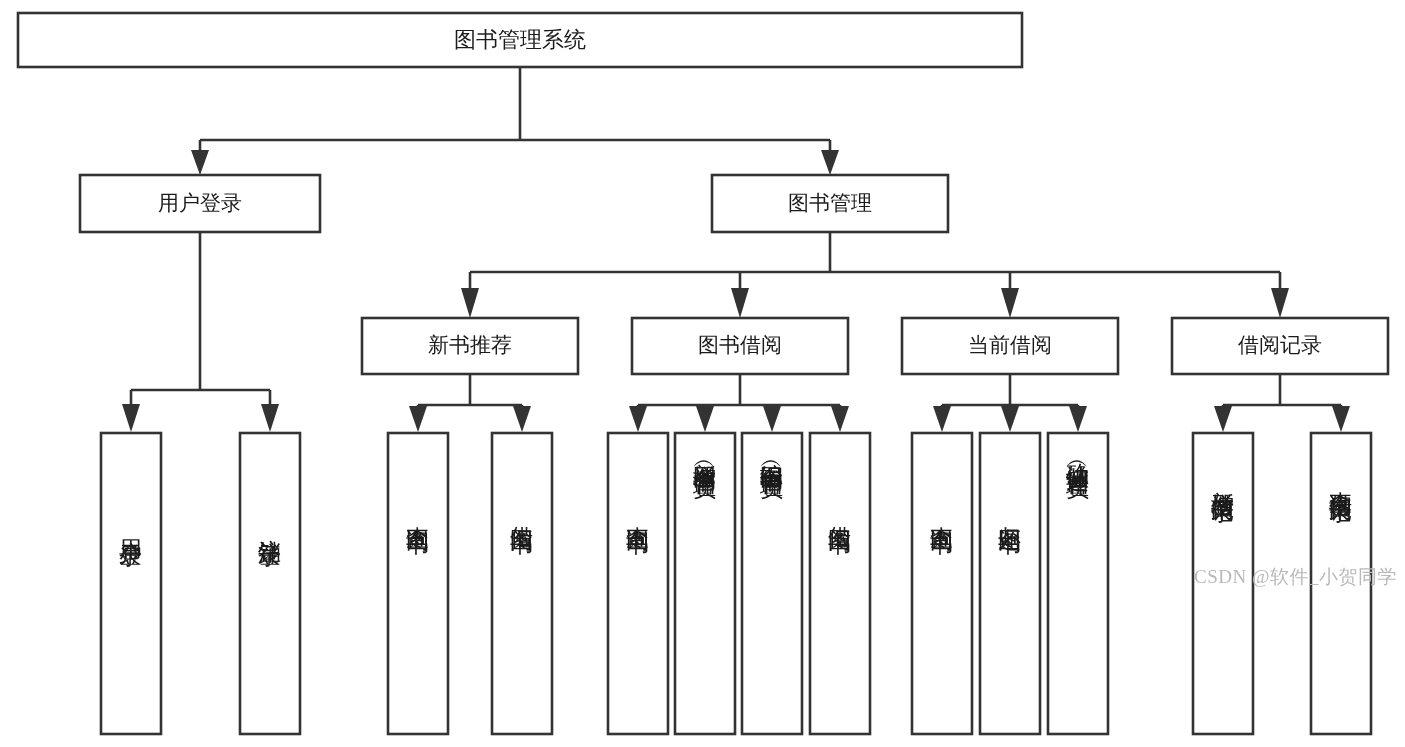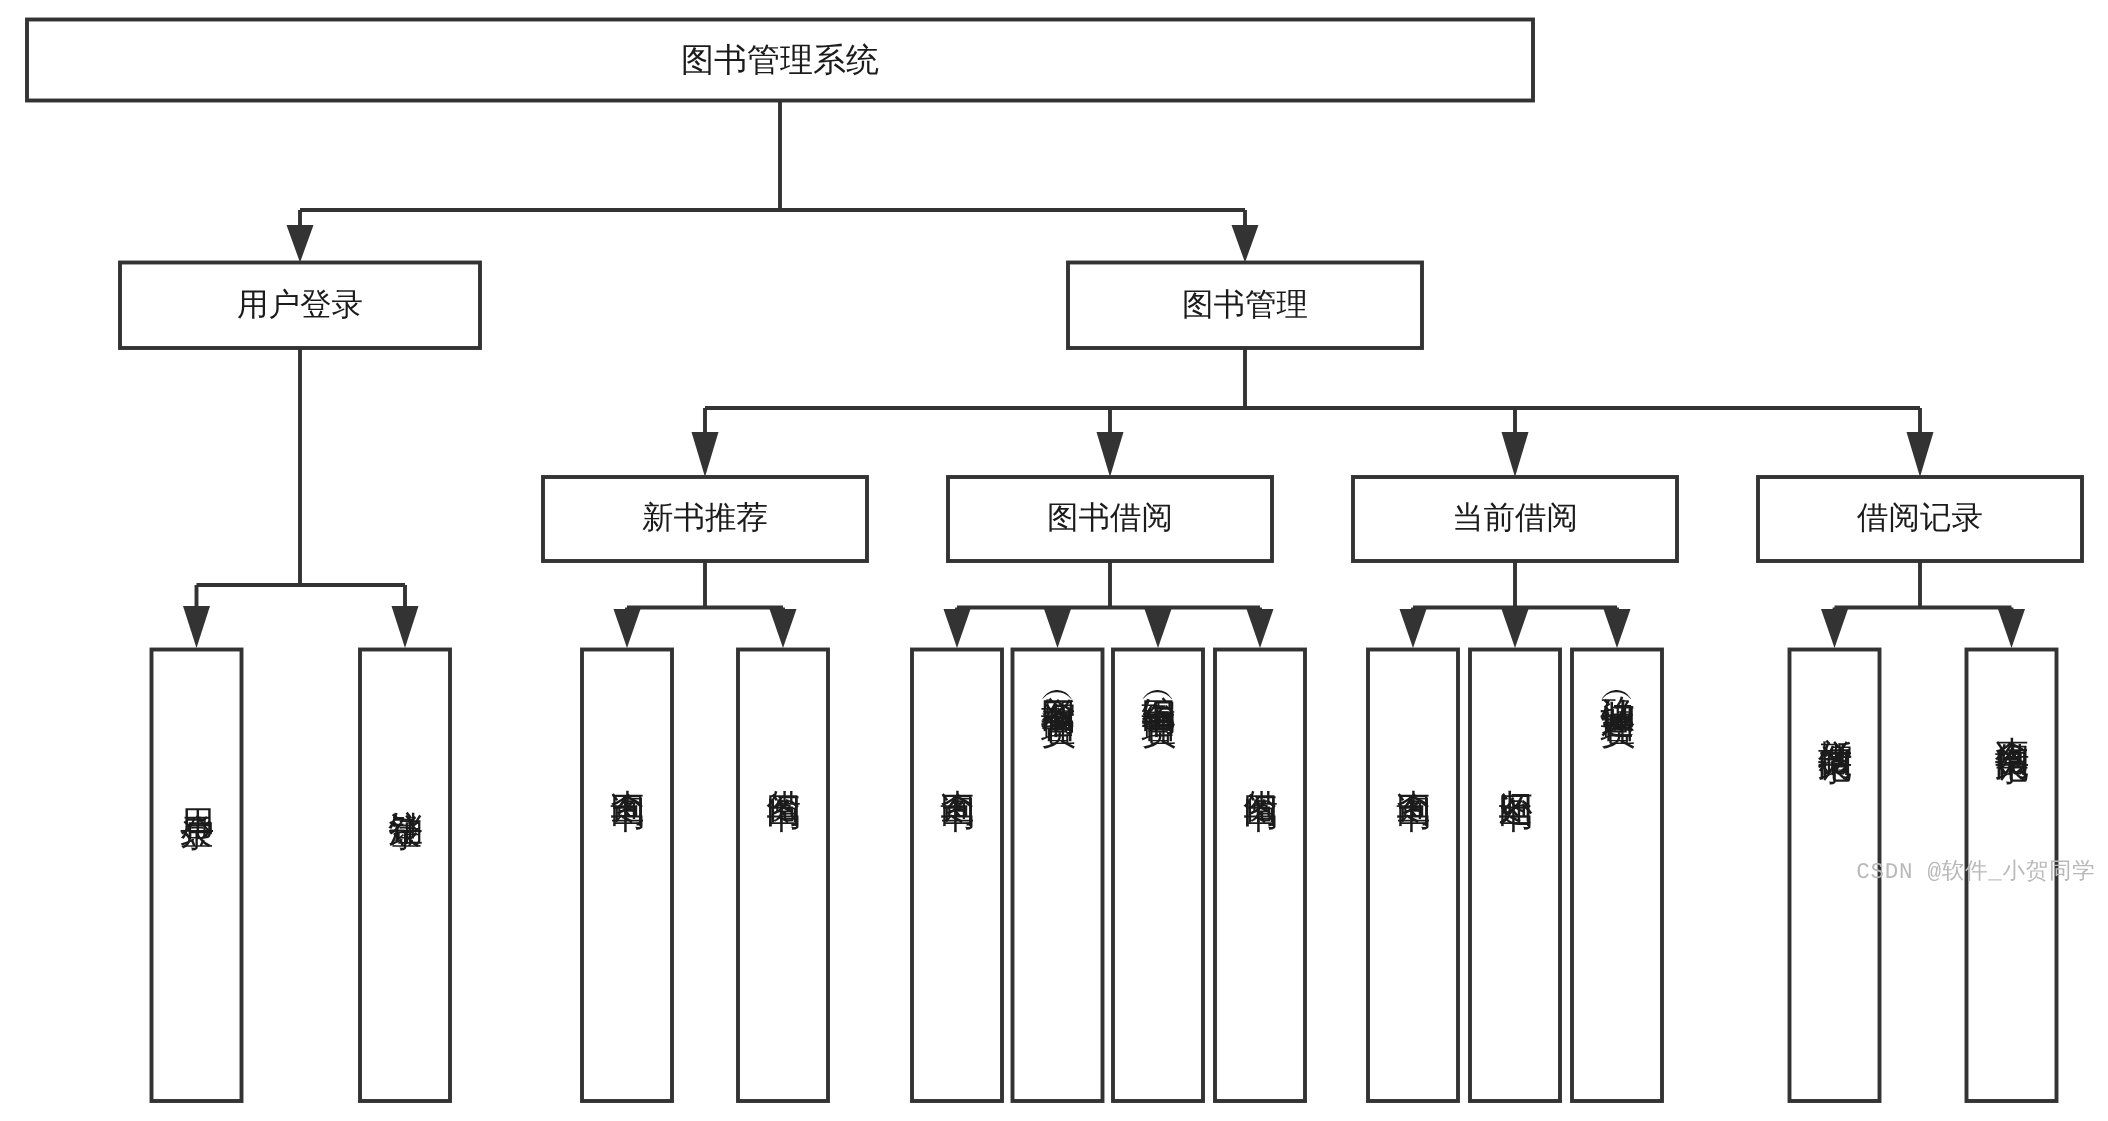--- a/index.html
+++ b/index.html
@@ -69,22 +69,22 @@
     font-size: 23px;
     line-height: 1.05;
     letter-spacing: 2px;
     color: #1b1b1b;
     white-space: nowrap;
   }
   .watermark {
     position: absolute;
     right: 8px;
     bottom: 4px;
-    font-family: Liberation Mono, monospace;
-    font-size: 15px;
+    font-family: Liberation Serif, serif;
+    font-size: 19px;
     color: #b9b9b9;
     letter-spacing: 0.5px;
     white-space: nowrap;
   }
 </style>
 </head>
 <body>
 
 <div id="diagram-root">
 

